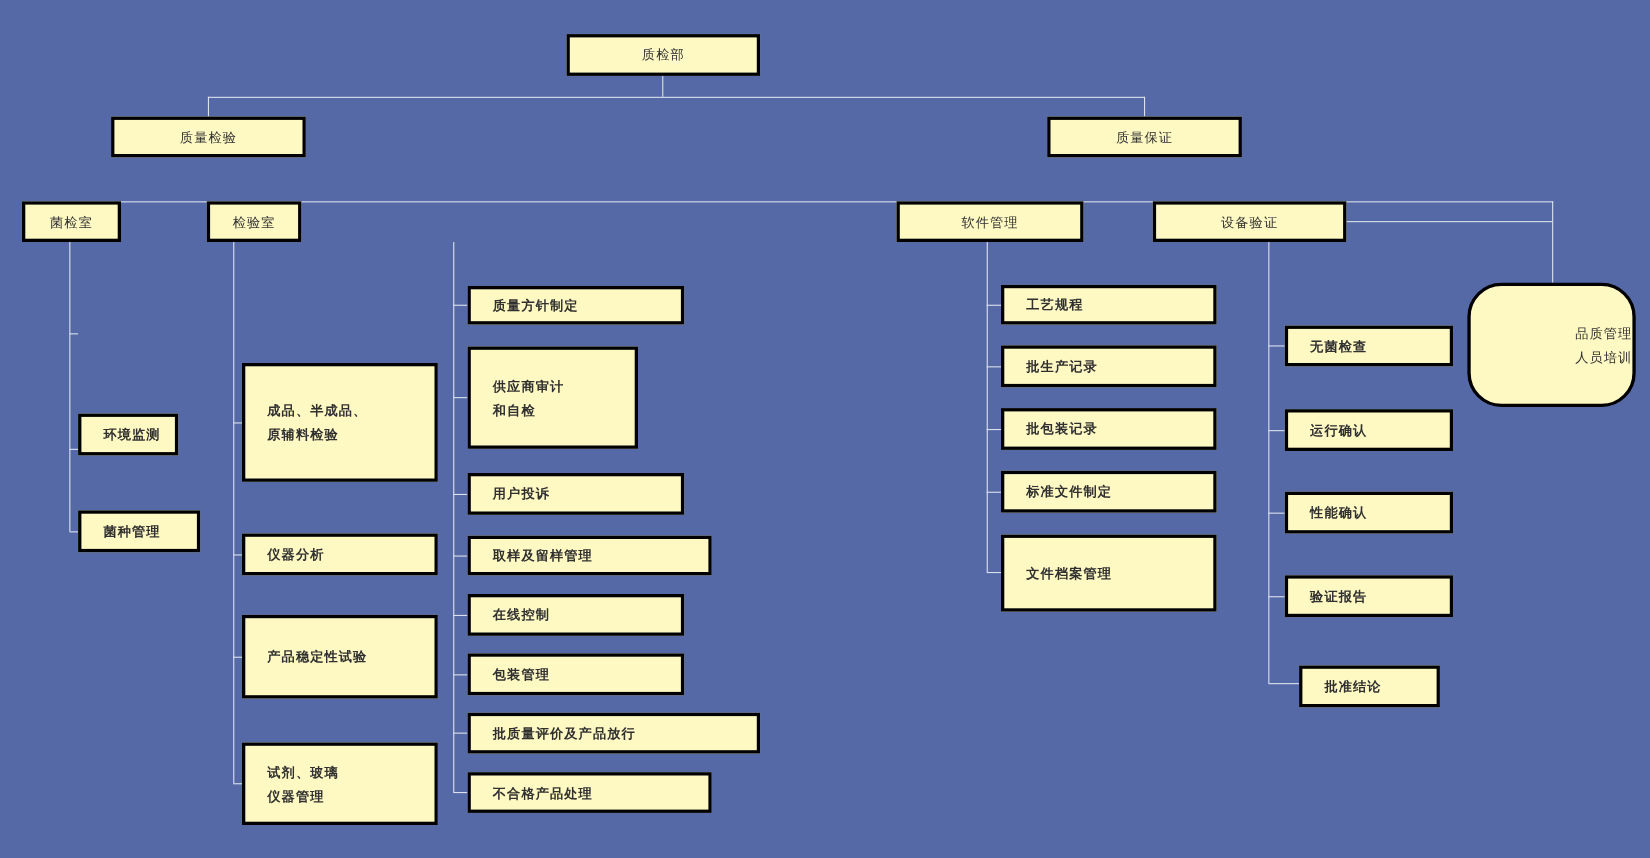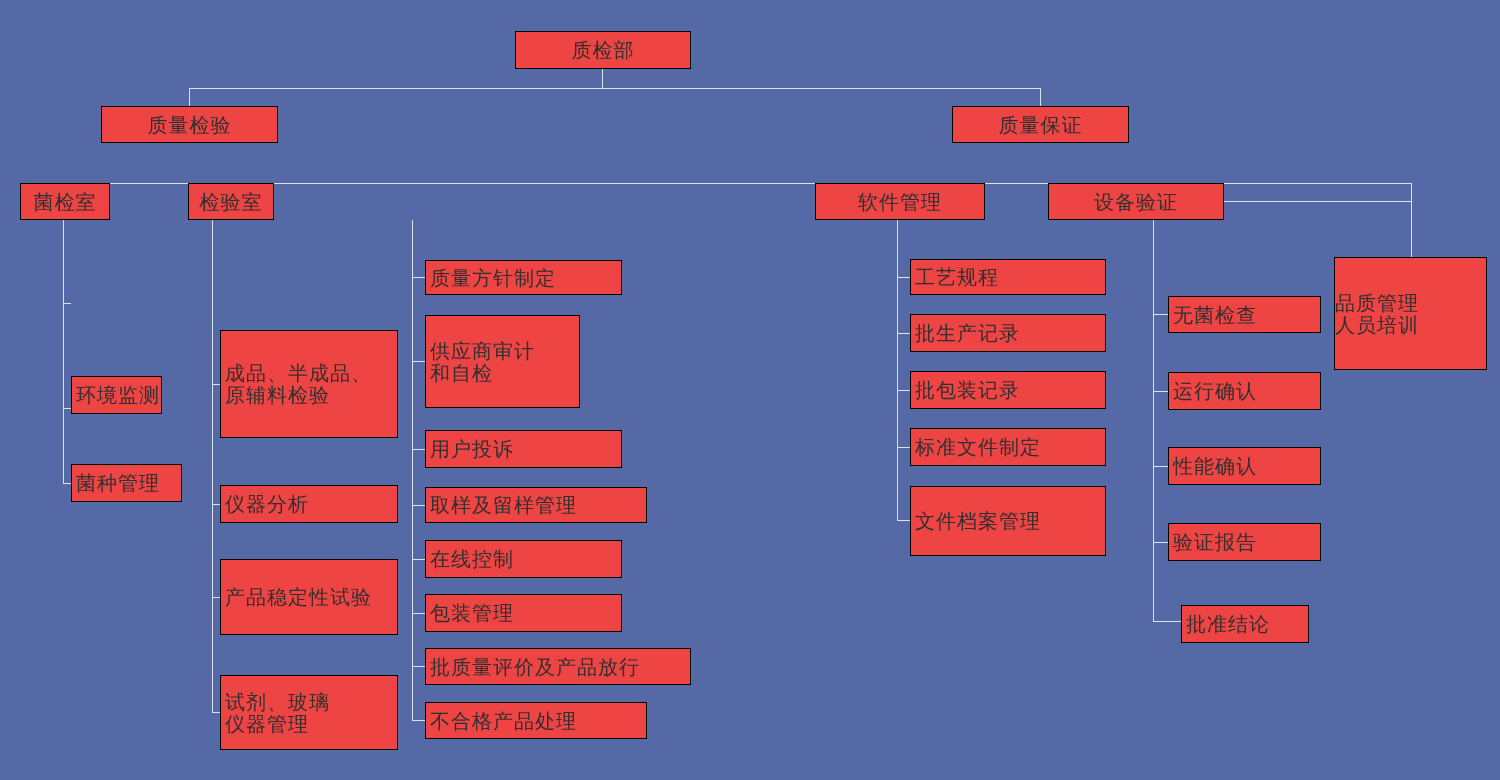--- a/index.html
+++ b/index.html
@@ -12,35 +12,35 @@
     height: 780px;
     background: #5569a6;
     overflow: hidden;
   }
   .ln {
     position: absolute;
     background: #dce1ee;
   }
   .box {
     position: absolute;
-    background: #ef4444;
-    border: 1px solid #000000;
+    background: #fef9c3;
+    border: 3px solid #000000;
     box-sizing: border-box;
     color: #303030;
-    font-size: 20px;
+    font-size: 12px;
     display: flex;
     align-items: center;
     letter-spacing: 1px;
     line-height: 22px;
     white-space: nowrap;
   }
   .ctr { justify-content: center; text-align: center; }
-  .lft { padding-left: 4px; justify-content: flex-start; }
+  .lft { padding-left: 20px; justify-content: flex-start; font-weight: bold; }
   .two { flex-direction: column; justify-content: center; align-items: flex-start; }
-  .two.ctr { align-items: flex-start; }
+  .two.ctr { align-items: flex-end; border-radius: 31px; }
 </style>
 </head>
 <body>
 
 <div id="canvas">
 
   <div class="ln" style="left:602px;top:69px;width:1px;height:19px"></div>
   <div class="ln" style="left:189px;top:88px;width:852px;height:1px"></div>
   <div class="ln" style="left:189px;top:88px;width:1px;height:18px"></div>
   <div class="ln" style="left:1040px;top:88px;width:1px;height:18px"></div>

